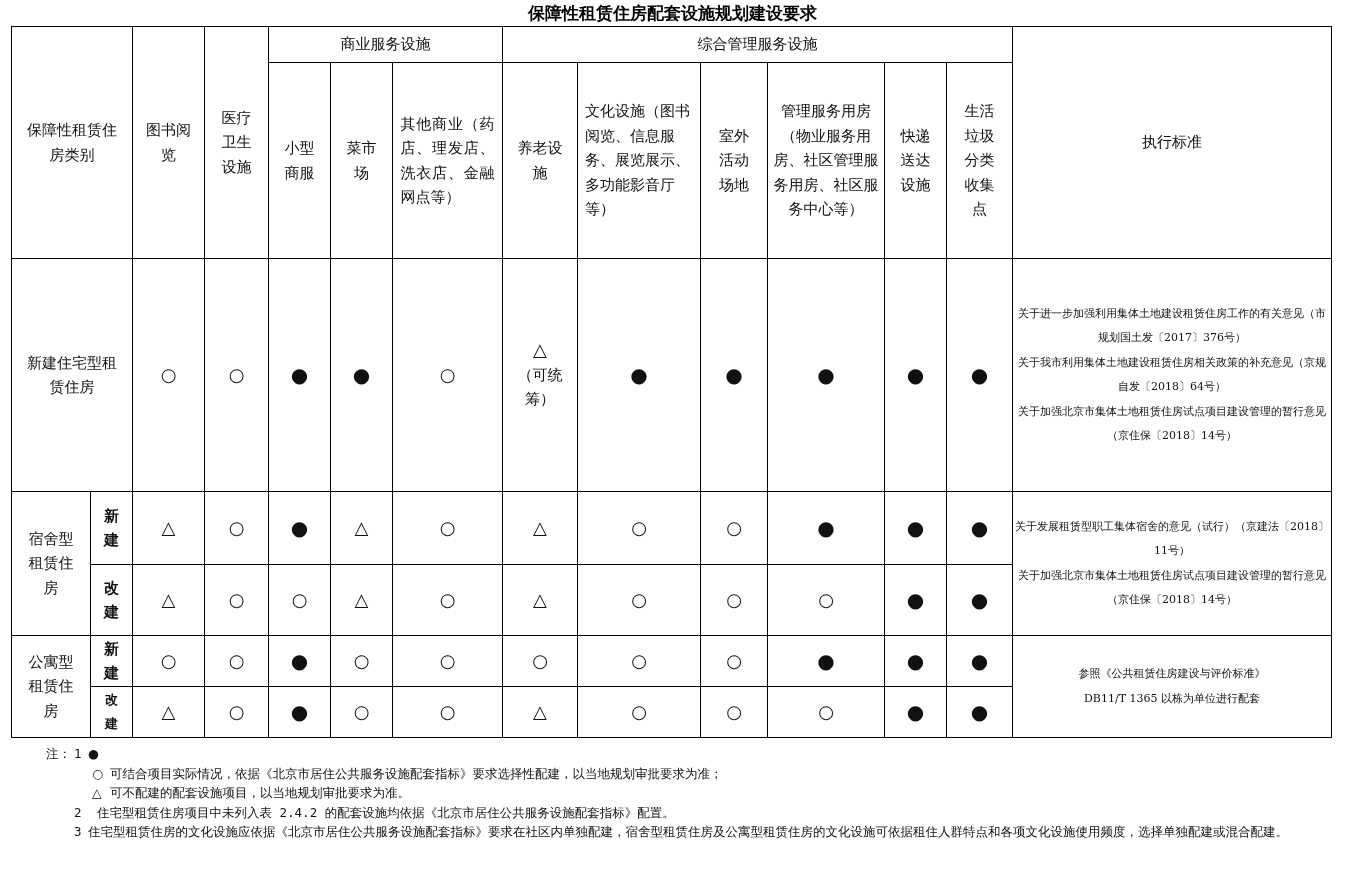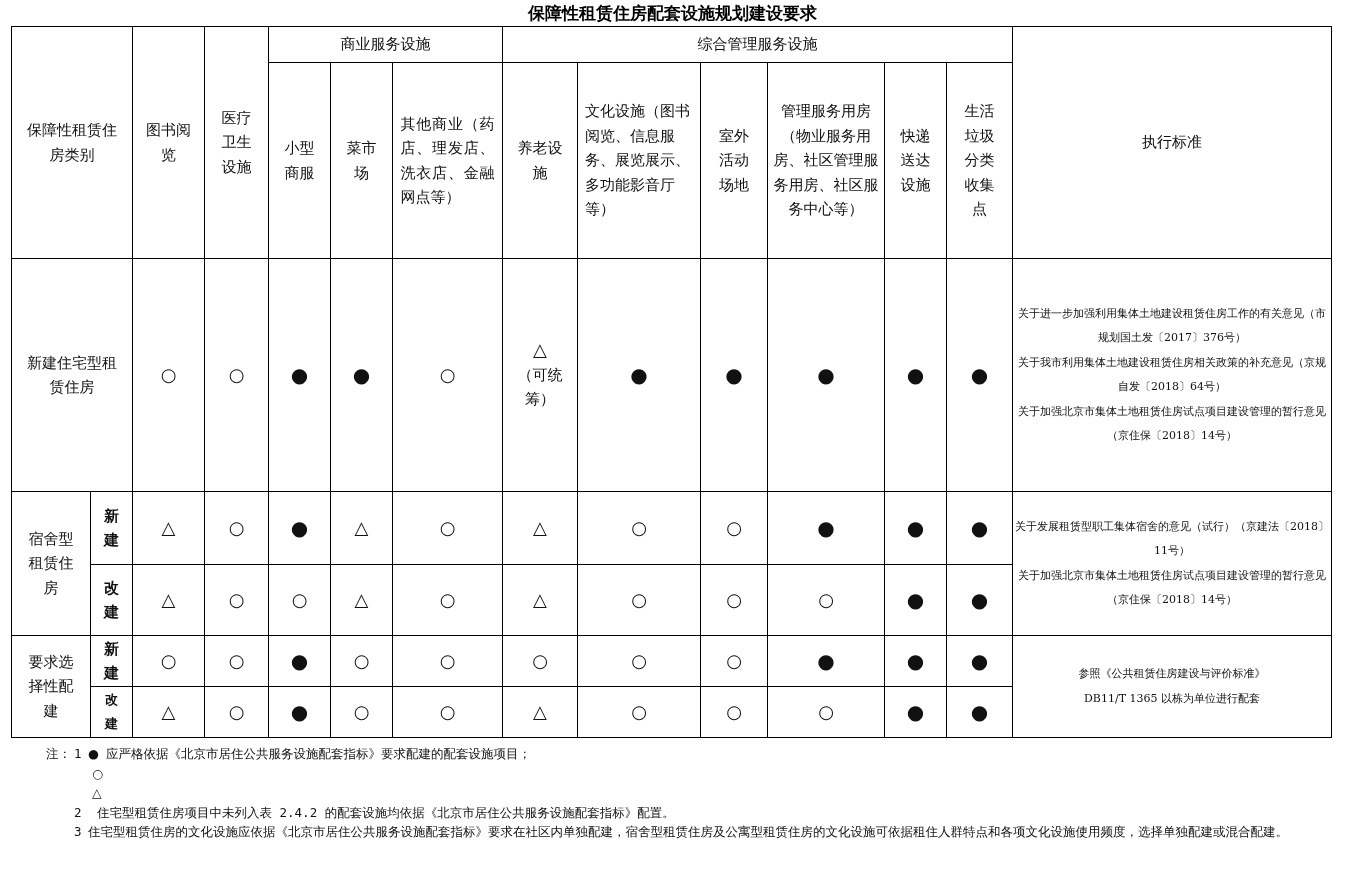--- a/index.html
+++ b/index.html
@@ -149,21 +149,21 @@
     <td class="sym">△</td>
     <td class="sym">○</td>
     <td class="sym">○</td>
     <td class="sym">○</td>
     <td class="sym filled">●</td>
     <td class="sym filled">●</td>
   </tr>
 
   <tr style="height:51px">
     <td rowspan="2">
-      <span class="hd-wrap" style="width:50px">要求选择性配建</span>
+      <span class="hd-wrap" style="width:50px">公寓型租赁住房</span>
     </td>
     <td class="sub"><span class="hd-wrap" style="width:17px">新建</span></td>
     <td class="sym">○</td>
     <td class="sym">○</td>
     <td class="sym filled">●</td>
     <td class="sym">○</td>
     <td class="sym">○</td>
     <td class="sym">○</td>
     <td class="sym">○</td>
     <td class="sym">○</td>
@@ -191,27 +191,28 @@
     <td class="sym filled">●</td>
   </tr>
 </tbody>
   </table>
 
 <div class="notes">
   <div class="note-line">
     <span class="note-prefix">注：</span>
     <span class="note-num">1</span>
     <span class="note-sym">●</span>
-    <span>应严格依据《北京市居住公共服务设施配套指标》要求配建的配套设施项目；</span>
   </div>
   <div class="note-line note-indent">
     <span class="note-sym">○</span>
+    <span>可结合项目实际情况，依据《北京市居住公共服务设施配套指标》要求选择性配建，以当地规划审批要求为准；</span>
   </div>
   <div class="note-line note-indent">
     <span class="note-sym">△</span>
+    <span>可不配建的配套设施项目，以当地规划审批要求为准。</span>
   </div>
   <div class="note-line">
     <span class="note-num2">2</span>
     <span style="margin-left:9px">住宅型租赁住房项目中未列入表 2.4.2 的配套设施均依据《北京市居住公共服务设施配套指标》配置。</span>
   </div>
   <div class="note-line">
     <span class="note-num2">3</span>
     <span class="note-wrap" style="">住宅型租赁住房的文化设施应依据《北京市居住公共服务设施配套指标》要求在社区内单独配建，宿舍型租赁住房及公寓型租赁住房的文化设施可依据租住人群特点和各项文化设施使用频度，选择单独配建或混合配建。</span>
   </div>
 </div>

